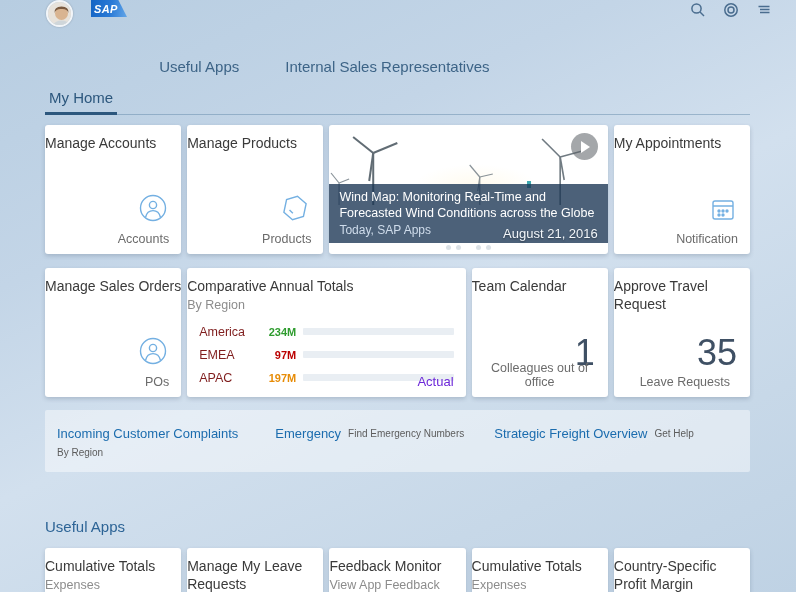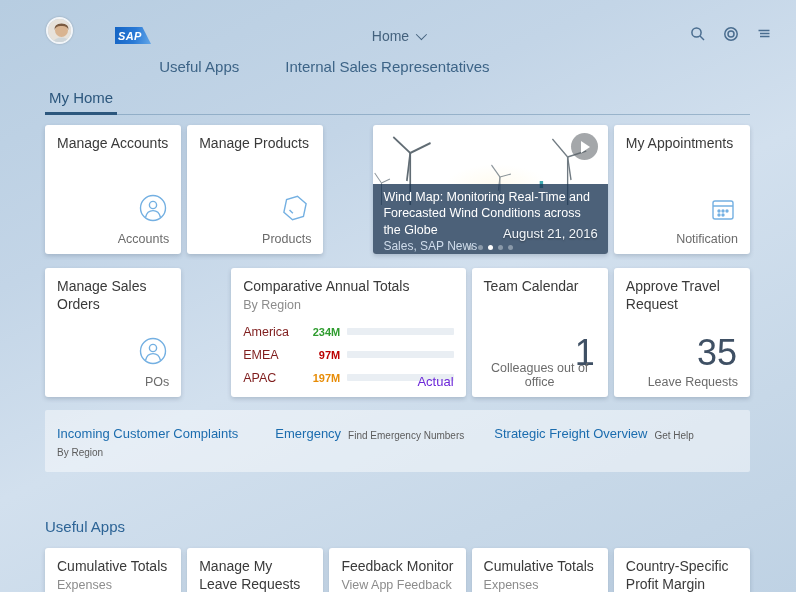--- a/index.html
+++ b/index.html
@@ -5,21 +5,21 @@
   * { margin:0; padding:0; box-sizing:border-box; }
   html,body { width:796px; height:592px; overflow:hidden; }
   body {
     font-family:"Liberation Sans", sans-serif;
     background:linear-gradient(155deg,#b7cde1 0%,#c3d5e7 30%,#d2e0ee 52%,#c7d8e8 78%,#bfd2e4 100%);
     color:#333;
   }
   .page { position:relative; width:796px; height:592px; overflow:hidden; }
 
   
-  .shell { height:44px; display:flex; align-items:flex-end; padding:0 22px 0 46px; position:relative;gap:24px; }
+  .shell { height:44px; display:flex; align-items:flex-start; padding:0 22px 0 46px; position:relative; }
   .avatar { width:27px; height:27px; border-radius:50%; overflow:hidden; border:2px solid #f2f5f8; box-shadow:0 0 2px rgba(0,0,0,.25); cursor:pointer; flex:0 0 auto; }
   .sap-logo { margin-left:18px; width:36px; height:17px; position:relative; cursor:pointer;
     background:linear-gradient(100deg,#1464c4 0%,#2a7ad6 55%,#63a6e8 100%);
     clip-path:polygon(0 0, 76% 0, 100% 100%, 0 100%);
     display:flex; align-items:center; }
   .sap-logo span { color:#fff; font-weight:bold; font-style:italic; font-size:11px; letter-spacing:.3px; padding-left:3px; }
   .shell-title { position:absolute; left:0; right:0; text-align:center; font-size:14px; color:#44627e; pointer-events:none; }
   .shell-title .inner { pointer-events:auto; cursor:pointer; display:inline-flex; align-items:center; gap:7px; }
   .chev { width:8px; height:8px; border-right:1.5px solid #44627e; border-bottom:1.5px solid #44627e; transform:rotate(45deg) translateY(-2px); }
   .shell-icons { margin-left:auto; display:flex; gap:13px; z-index:2; }
@@ -31,31 +31,31 @@
   .tabbar .rule { position:absolute; left:0; right:0; bottom:0; height:1px; background:rgba(90,130,165,.45); }
   .tabs { display:flex; gap:38px; }
   .tab { font-size:15px; color:#3c6避487; color:#3d6487; padding:0 4px 9px 4px; cursor:pointer; position:relative; }
   .tab.active { color:#2c577d;margin-top:31px; }
   .tab.active:after { content:""; position:absolute; left:0; right:0; bottom:0; height:3px; background:#2c577d; z-index:1; }
 
   
   .main { margin:10px 46px 0 45px; }
   .grid { display:grid; grid-template-columns:repeat(5,1fr); gap:6px; height:129px; }
   .grid + .grid { margin-top:14px; }
-  .tile { background:#fff; border-radius:3px; box-shadow:0 2px 4px rgba(50,70,90,.22); position:relative; padding:10px 12px; cursor:pointer; overflow:hidden; }
-  .span2 { grid-column:span 2;margin-left:44px; }
+  .tile { background:#fff; border-radius:3px; box-shadow:0 2px 4px rgba(50,70,90,.22); position:relative; padding:10px 0; cursor:pointer; overflow:hidden; }
+  .span2 { grid-column:span 2; }
   .tile-title { font-size:14px; color:#3a3a3a; line-height:1.28; }
   .tile-sub { font-size:12.5px; color:#8c8c8c; margin-top:2px; }
   .tile-footer { position:absolute; right:12px; bottom:8px; font-size:12.5px; color:#6b6b6b; }
   .tile-icon { position:absolute; right:13px; bottom:27px; }
   .tile-icon svg { stroke:#74b0e2; fill:none; stroke-width:1.4; }
   .kpi-num { position:absolute; right:13px; bottom:26px; font-size:36px; font-weight:300; color:#3f5064; line-height:1; }
   .kpi-label { position:absolute; bottom:8px; font-size:12.5px; color:#6b6b6b; }
   .kpi-label.left { left:12px; right:12px; text-align:center; }
-  .kpi-label.right { right:12px; text-align:right; }
+  .kpi-label.right { right:20px; text-align:right; }
 
   
   .news { padding:0; }
   .news .photo { position:absolute; inset:0;
     background:linear-gradient(180deg,#a8a9a8 0%,#c6c0b4 38%,#e3d9c6 58%,#cfc7b8 62%,#33506b 62%,#2c4burg 0),
                linear-gradient(180deg,#a8a9a8 0%,#c4bfb3 36%,#e0d6c4 58%,#cfc7b8 61.5%,#33506b 62%,#27425c 100%); }
   .news .glow { position:absolute; left:30%; top:30%; width:45%; height:35%; background:radial-gradient(ellipse at center, rgba(255,250,235,.85), rgba(255,250,235,0) 70%); }
   .news svg.turbines { position:absolute; inset:0; }
   .news .overlay { position:absolute; left:0; right:0; top:59px; background:rgba(25,52,83,.78); padding:5px 10px 6px 10px; }
   .news .headline { color:#fff; font-size:12.5px; line-height:1.3; }
@@ -72,21 +72,21 @@
   .chart-row { display:flex; align-items:center; height:15px; margin-bottom:8px; }
   .chart-cat { width:62px; font-size:12.5px; color:#7f1d1d; }
   .chart-val { width:42px; font-size:11px; font-weight:bold; text-align:right; padding-right:7px; }
   .chart-track { flex:1; height:7px; background:#e9eef3; border-radius:1px; overflow:hidden; }
   .chart-fill { height:100%; border-radius:1px; }
   .chart-footer { position:absolute; right:12px; bottom:8px; font-size:13px; color:#6d28d9; }
 
   
   .link-panel { margin-top:13px; background:rgba(255,255,255,.45); border-radius:2px; padding:10px 12px 14px 12px; }
   .link-row { display:flex; flex-wrap:wrap; gap:6px 30px; margin-top:6px; }
-  .link-item { display:flex; gap:7px; align-items:flex-end; cursor:pointer; }
+  .link-item { display:flex; gap:7px; align-items:center; cursor:pointer; }
   .link-text { font-size:13px; color:#1b6cae; }
   .link-desc { font-size:10px; color:#5c5c5c; }
 
   
   .section-title { margin:46px 0 13px 0; font-size:15px; color:#2d6496; }
   .grid.bottom { height:129px; }
 </style>
 </head>
 <body>
 
@@ -96,26 +96,20 @@
     <div class="avatar">
       <svg width="27" height="27" viewBox="0 0 27 27">
         <rect width="27" height="27" fill="#e7e2db"></rect>
         <circle cx="13.5" cy="11.5" r="6.5" fill="#d9b491"></circle>
         <path d="M6.5 11 Q6 4.5 13.5 4.5 Q21 4.5 20.5 11 Q19 6.5 13.5 7 Q8 6.5 6.5 11Z" fill="#7a5a40"></path>
         <path d="M4 27 Q5 18.5 13.5 18.5 Q22 18.5 23 27Z" fill="#cfd6da"></path>
       </svg>
     </div>
     <div class="sap-logo">
       <span>SAP</span>
-    </div>
-    <div class="shell-title">
-      <span class="inner">
-        <span>Home</span>
-        <span class="chev"></span>
-      </span>
     </div>
     <div class="shell-icons">
       <span class="ibtn">
         <svg width="16" height="16" viewBox="0 0 16 16">
             <circle cx="6.5" cy="6.5" r="4.6"></circle>
             <line x1="10" y1="10" x2="14" y2="14"></line>
           </svg>
       </span>
       <span class="ibtn">
         <svg width="16" height="16" viewBox="0 0 16 16">
@@ -192,21 +186,21 @@
               <line x1="10" y1="58" x2="2" y2="48"></line>
               <line x1="10" y1="58" x2="20" y2="54"></line>
           </g>
           <rect x="197" y="56" width="4" height="7" fill="#2aa0a8" opacity="0.9"></rect>
         </svg>
         <div class="play">
             <span class="tri"></span>
           </div>
         <div class="overlay">
           <div class="headline">Wind Map: Monitoring Real-Time and Forecasted Wind Conditions across the Globe</div>
-          <div class="byline">Sales, SAP News</div>
+          <div class="byline">Today, SAP Apps</div>
         </div>
         <div class="date">August 21, 2016</div>
         <div class="dots">
             <span class="dot"></span>
             <span class="dot"></span>
             <span class="dot active"></span>
             <span class="dot"></span>
             <span class="dot"></span>
           </div>
       </div>

